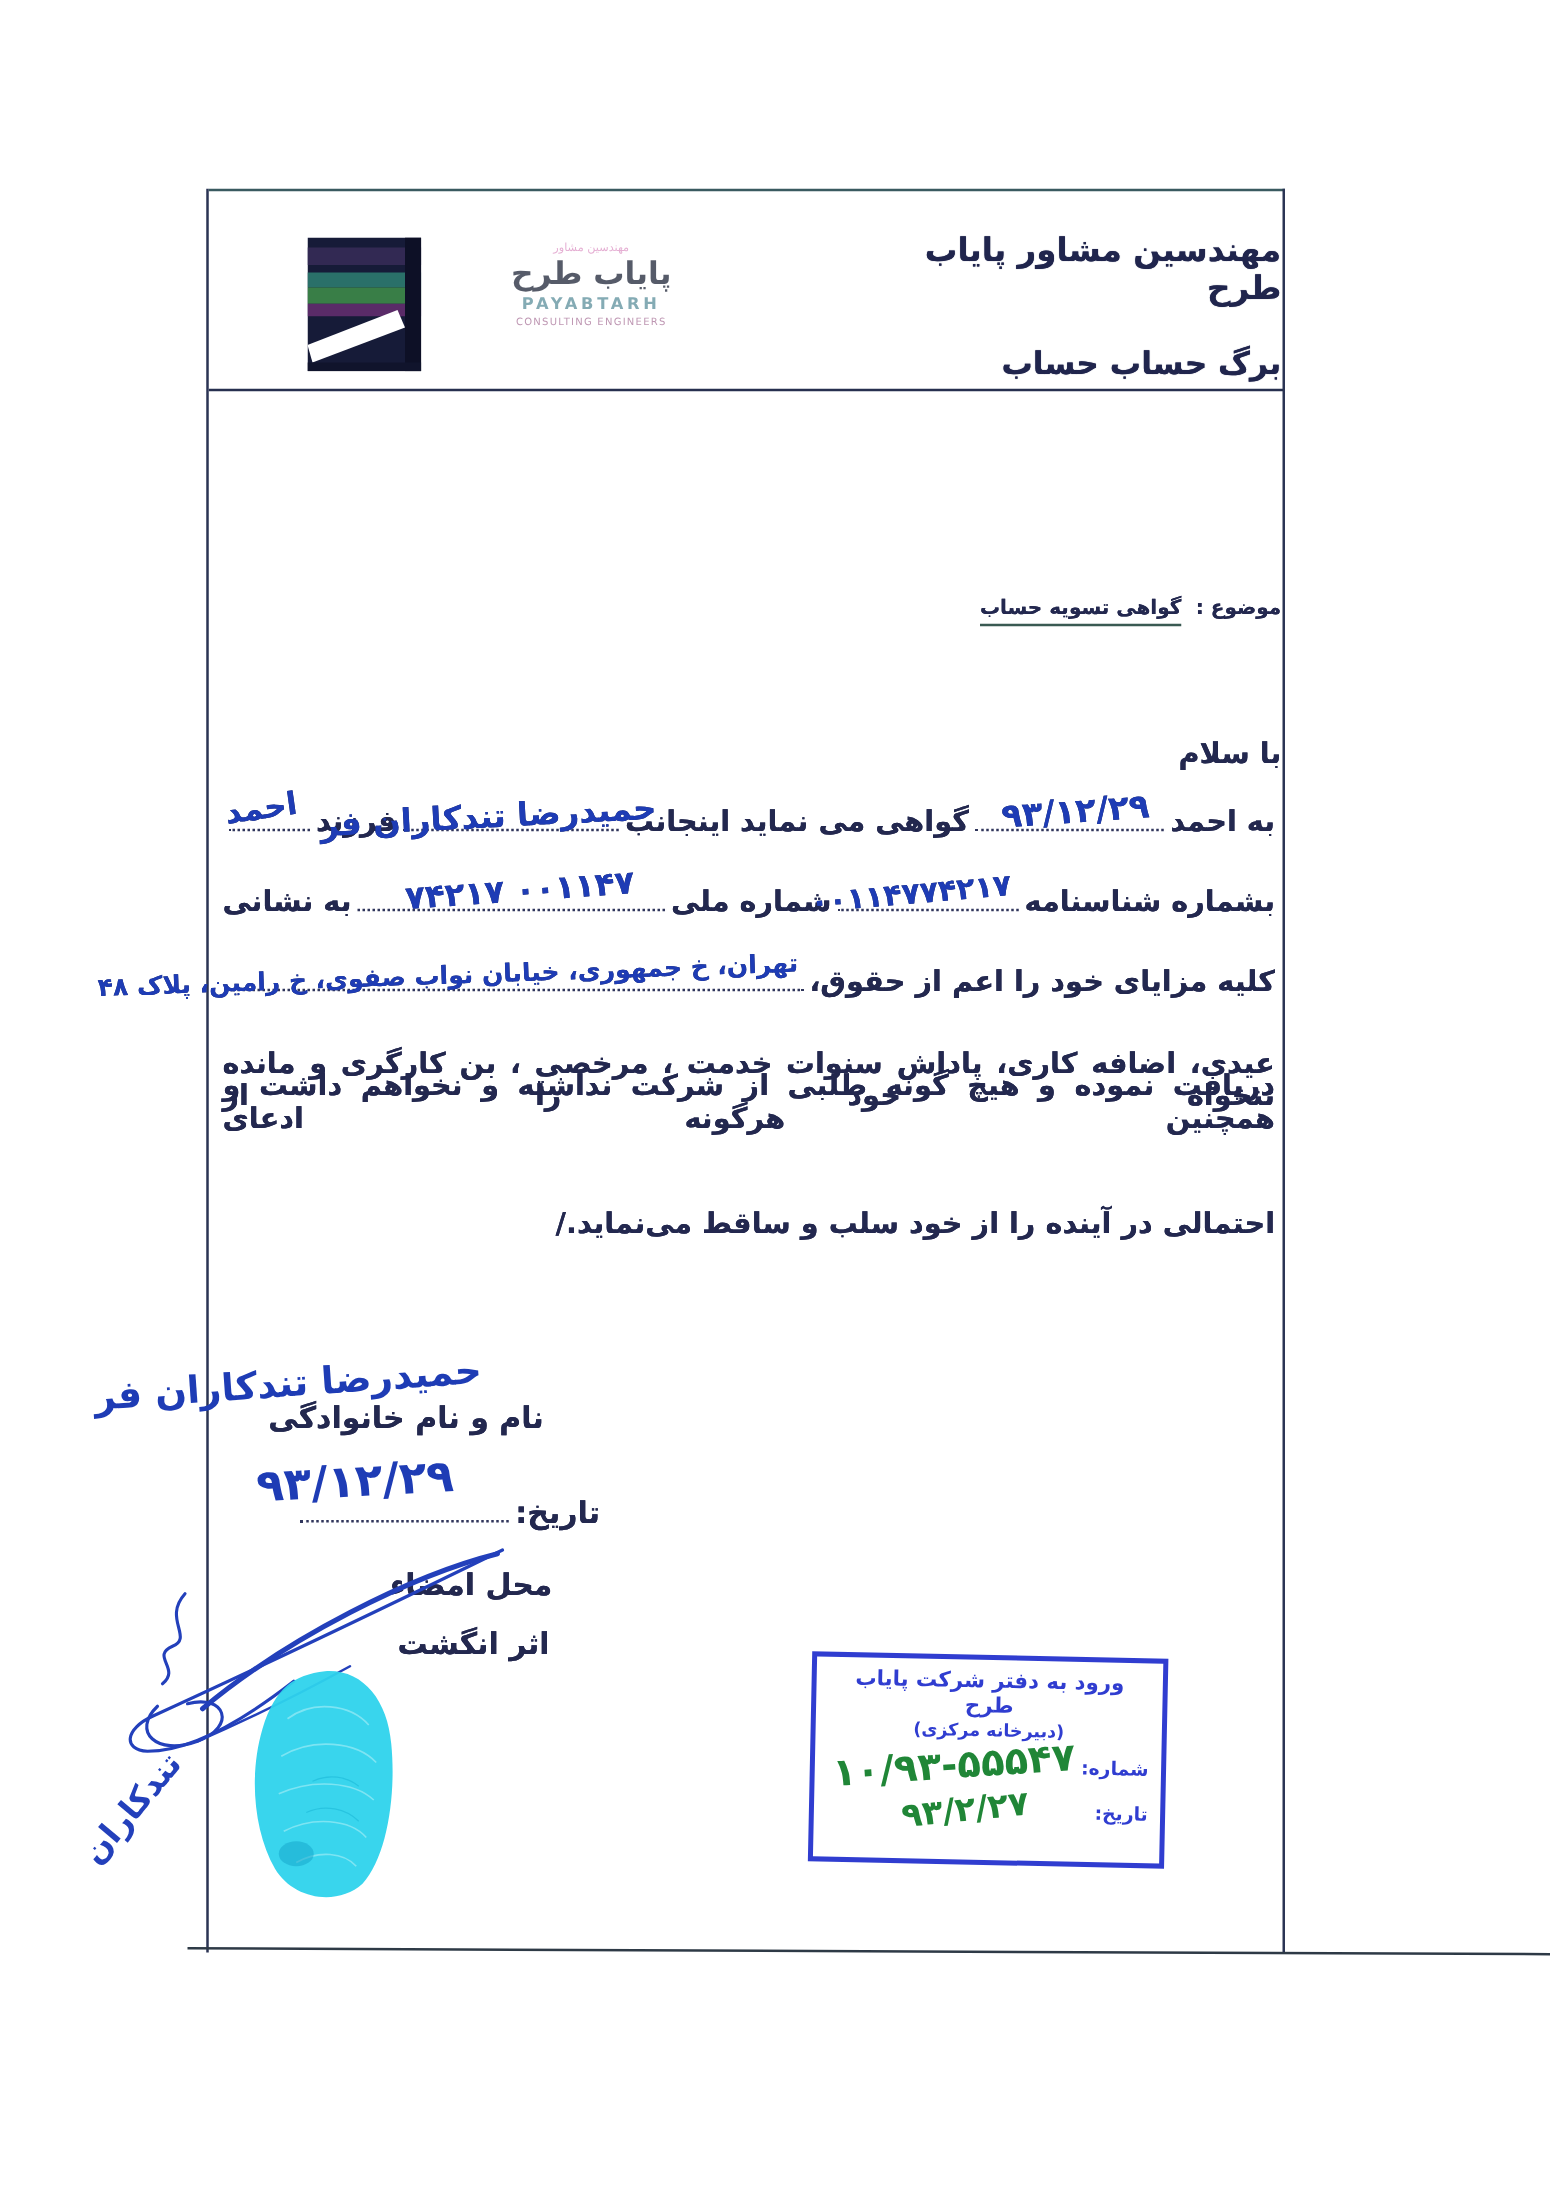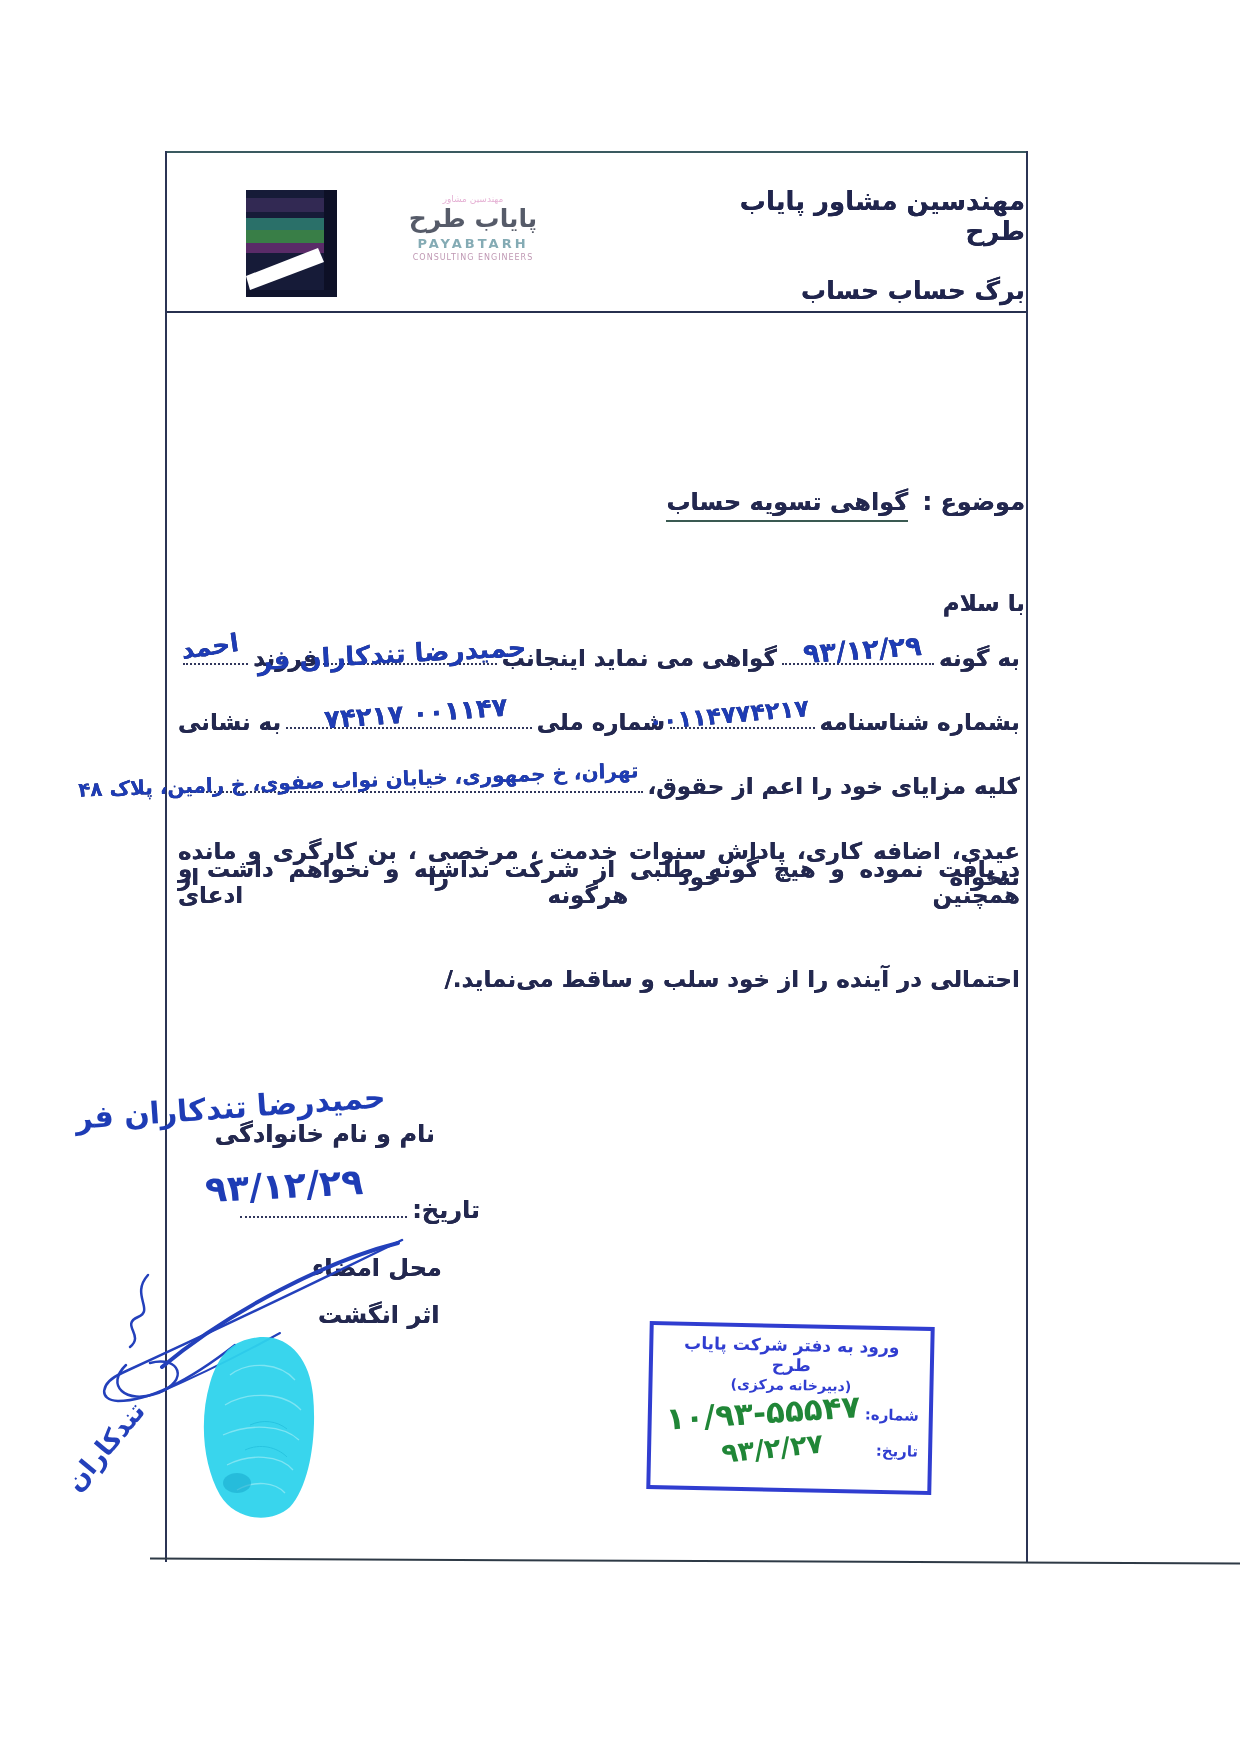--- a/index.html
+++ b/index.html
@@ -26,21 +26,21 @@
   .logo-faded .fa-name  { font-size:25px; color:#0f172a; opacity:.7; font-weight:bold; display:block; line-height:1.2; }
   .logo-faded .en-name  { font-size:13px; color:#5c8f9c; opacity:.75; letter-spacing:3px; display:block; direction:ltr; font-weight:bold; margin-top:2px;}
   .logo-faded .en-sub   { font-size:8px;  color:#9c5f8a; opacity:.65; letter-spacing:1px; display:block; direction:ltr; margin-top:2px;}
 
   .hdr-titles { left:735px; top:186px; width:290px; direction:rtl; color:#20254d; }
   .hdr-company { font-size:26px; font-weight:bold; text-shadow:0 0 .6px #20254d; }
   .hdr-form    { font-size:25px; font-weight:bold; margin-top:30px; text-shadow:0 0 .6px #20254d; }
 
   
   .print { color:#23284f; font-weight:bold; text-shadow:0 0 .5px #23284f; }
-  .subject { right:215px; top:476px; direction:rtl; font-size:24px; white-space:nowrap;margin-top:12px; }
+  .subject { right:215px; top:476px; direction:rtl; font-size:16px; white-space:nowrap; }
   .subject .subj-val { border-bottom:2.5px solid #3a5a52; padding-bottom:4px; margin-right:6px; }
   .salam { right:215px; top:590px; direction:rtl; font-size:23px; }
 
   .bline { position:absolute; left:178px; width:842px; direction:rtl;
            font-size:23px; display:flex; align-items:flex-end; }
   .bseg  { white-space:nowrap; }
   .bleader { border-bottom:2.5px dotted #30365c; margin:0 5px 6px 5px; position:relative; min-width:40px; }
   .g14 { flex-grow:1.4; } .g16 { flex-grow:1.6; } .g06 { flex-grow:.6; }
   .g10 { flex-grow:1; }   .g17 { flex-grow:1.7; } .g30 { flex-grow:3; }
   .l1 { top:645px; } .l2 { top:709px; } .l3 { top:773px; }
@@ -111,21 +111,21 @@
 </div>
 
 <div class="abs subject print">
   <span>موضوع :</span>
   <span class="subj-val">گواهی تسویه حساب</span>
 </div>
 
 <div class="abs salam print">با سلام</div>
 
 <div class="bline print l1">
-  <span class="bseg">به گونه</span>
+  <span class="bseg">به احمد</span>
   <span class="bleader g14">
     <span class="hand fillhand h-date">۹۳/۱۲/۲۹</span>
   </span>
   <span class="bseg">گواهی می نماید اینجانب</span>
   <span class="bleader g16">
     <span class="hand fillhand h-name">حمیدرضا تندکاران فر</span>
   </span>
   <span class="bseg">فرزند</span>
   <span class="bleader g06">
     <span class="hand fillhand h-father">احمد</span>

